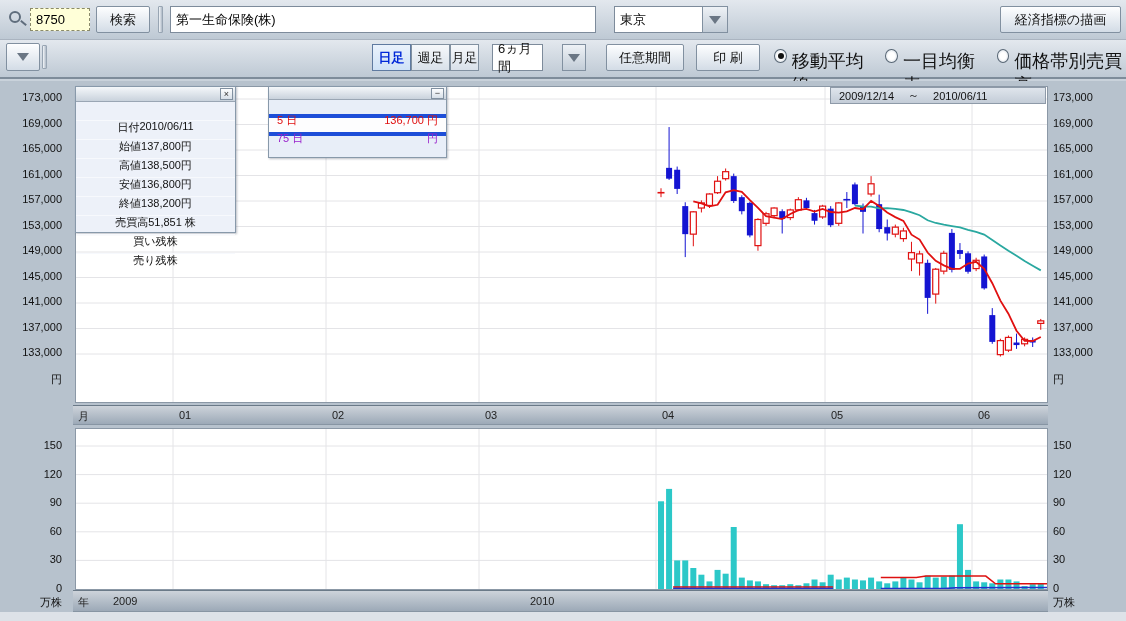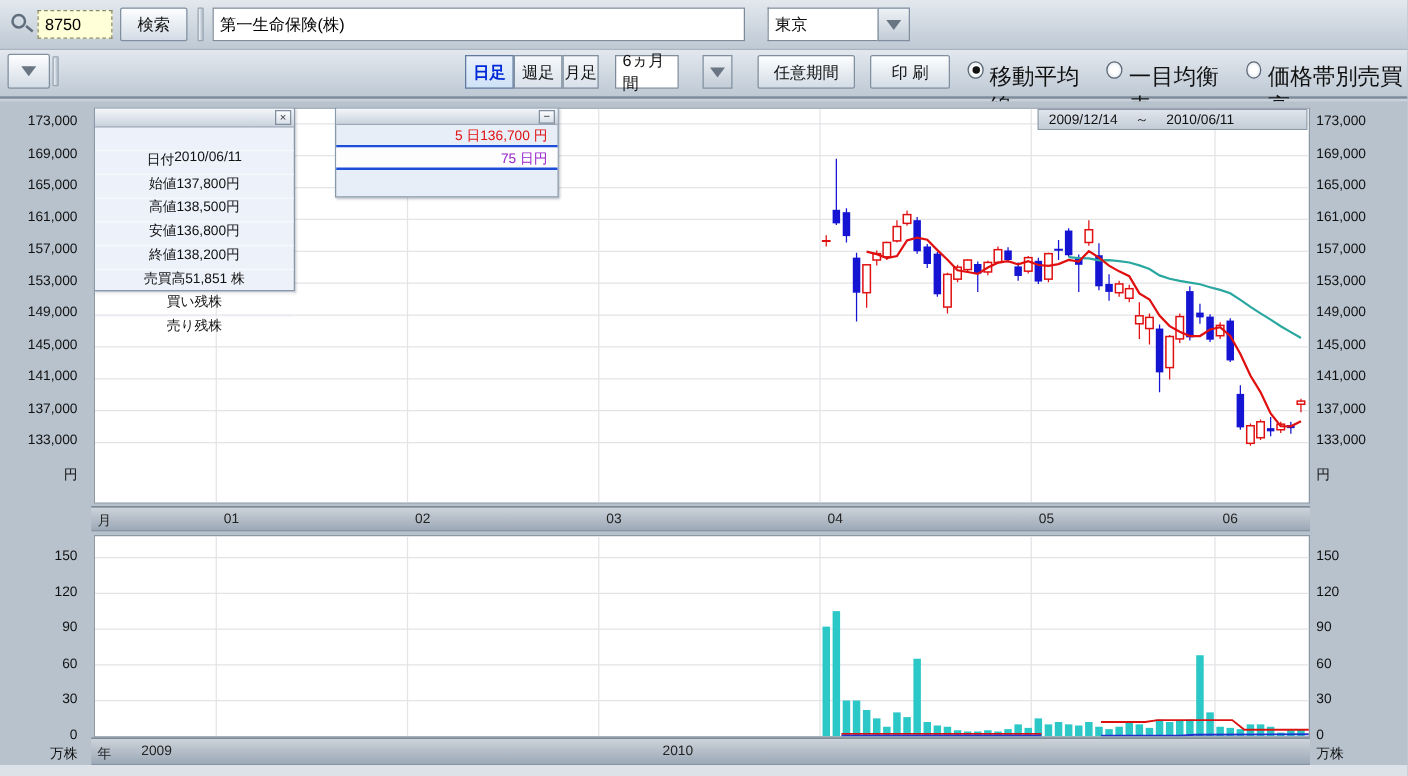--- a/index.html
+++ b/index.html
@@ -33,21 +33,21 @@
 .tick.right{left:1053px;width:66px;text-align:left}
 #bottom-strip{position:absolute;left:0;top:612px;width:1126px;height:9px;background:#dde2e8}
 svg{position:absolute;left:0;top:0}
 
 .window{position:absolute;border:1px solid #8899aa;background:#edf1f9;box-shadow:1px 1px 2px rgba(60,70,90,.35);font-size:11px}
 .wtitle{height:15px;background:linear-gradient(#f4f7fa,#c9d2dc);border-bottom:1px solid #9aa6b4;position:relative;cursor:move}
 .wbtn{position:absolute;right:2px;top:1px;width:13px;height:12px;background:linear-gradient(#fdfeff,#d7dfe8);border:1px solid #8190a0;font-size:9px;line-height:10px;text-align:center;cursor:pointer;color:#333}
 #info-window{left:75px;top:5px;width:161px;height:147px}
 #info-window .wrow{display:flex;justify-content:center;padding:18px 6px 0 6px;height:16px;border-bottom:1px solid #f7f9fd}
 #legend-window{left:268px;top:5px;width:179px;height:72px;background:#e8eef8}
-#legend-window .wrow{display:flex;justify-content:flex-end;padding:1px 8px 0 8px;height:18px;border-bottom:2px solid #1d4ed8}
+#legend-window .wrow{display:flex;justify-content:space-between;padding:13px 8px 0 8px;height:18px;border-bottom:4px solid #1d4ed8}
 #legend-window .wrow:last-child{background:#fdfdfe}
 #range-box{position:absolute;left:830px;top:6px;width:216px;height:17px;background:linear-gradient(#dfe5ec,#c3ccd7);border:1px solid #8e9aa8;font-size:11px;display:flex;align-items:center;padding:0 8px;gap:14px}
 
 .mag{position:relative;width:20px;height:20px}
 .mag i{position:absolute;left:2px;top:2px;width:12px;height:12px;border:2px solid #5f6d7c;border-radius:50%}
 .mag b{position:absolute;left:13px;top:13px;width:7px;height:2px;background:#5f6d7c;transform:rotate(40deg)}
 </style>
 </head>
 <body>
 
@@ -57,20 +57,21 @@
       <b></b>
     </div>
   <input class="inputbox" style="left: 30px; top: 8px; width: 60px; height: 23px; background: rgb(255, 255, 216); border: 1px dashed rgb(138, 138, 106);" value="8750">
   <button class="btn" style="left:96px;top:6px;width:54px;height:27px">検索</button>
   <div class="divider" style="left:158px;top:6px;height:27px"></div>
   <input class="inputbox" style="left: 170px; top: 6px; width: 426px; height: 27px;" value="第一生命保険(株)">
   <div class="inputbox" style="left:614px;top:6px;width:88px;height:27px;border-right:none">東京</div>
   <div class="ddbtn" style="left:702px;top:6px;width:26px;height:27px">
     <span class="tri-down"></span>
   </div>
+  <button class="btn" style="left:1000px;top:6px;width:121px;height:27px">経済指標の描画</button>
 </div>
 
 <div class="toolbar" id="row2">
   <button class="btn" style="left:6px;top:3px;width:34px;height:28px">
     <span class="tri-down"></span>
   </button>
   <div class="divider" style="left:42px;top:5px;height:24px"></div>
   <div id="tabs-holder">
       <div class="tab sel" style="left: 372px; top: 4px; width: 39px; height: 27px;">日足</div>
       <div class="tab" style="left: 411px; top: 4px; width: 39px; height: 27px;">週足</div>

